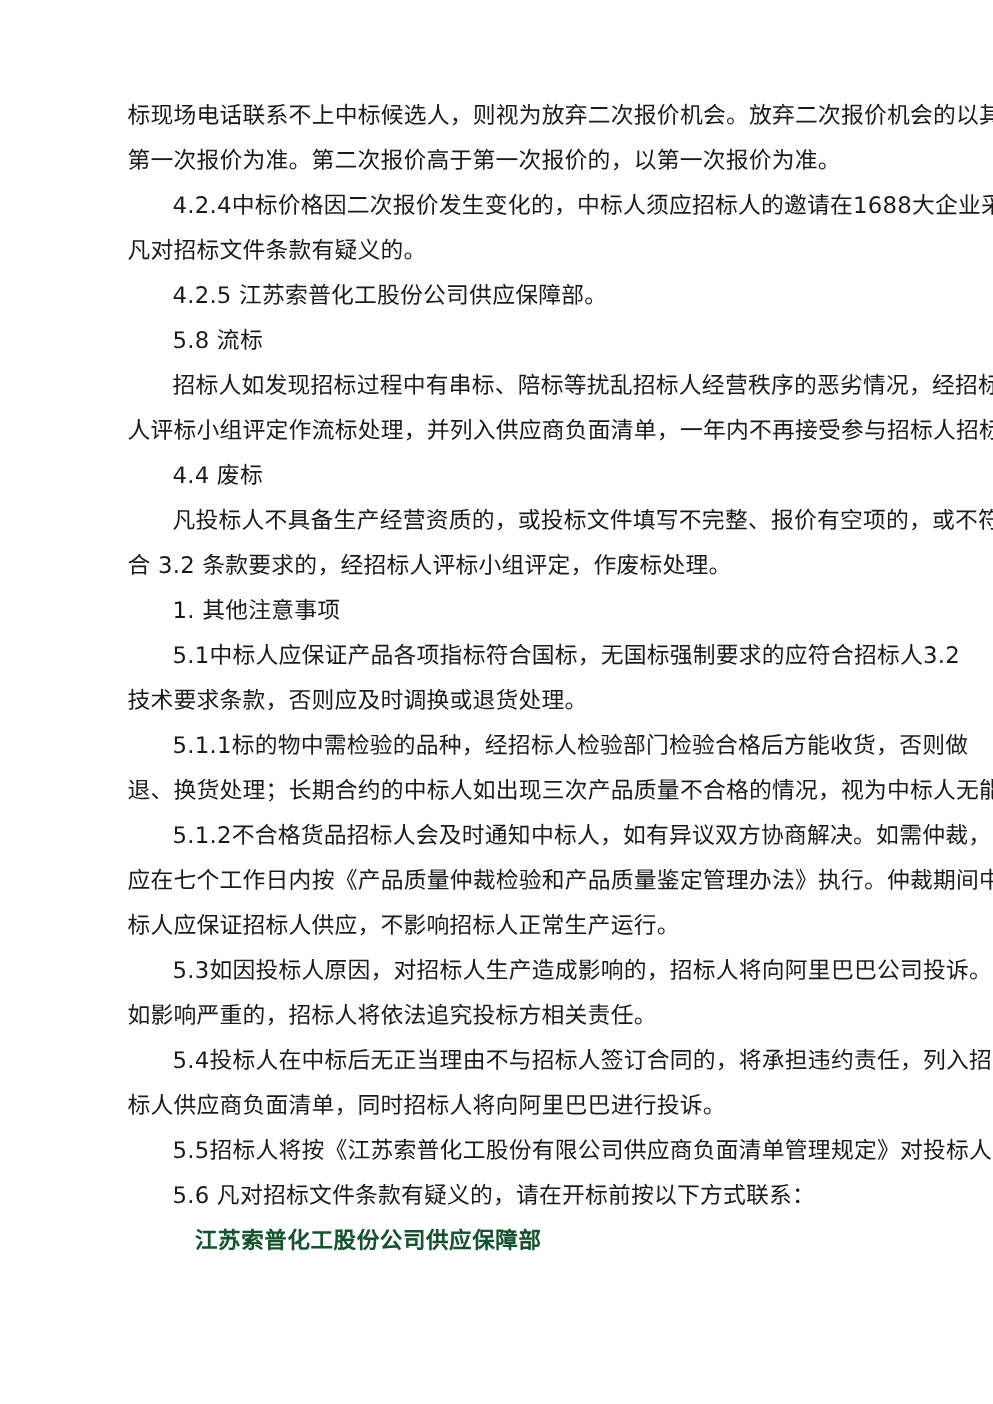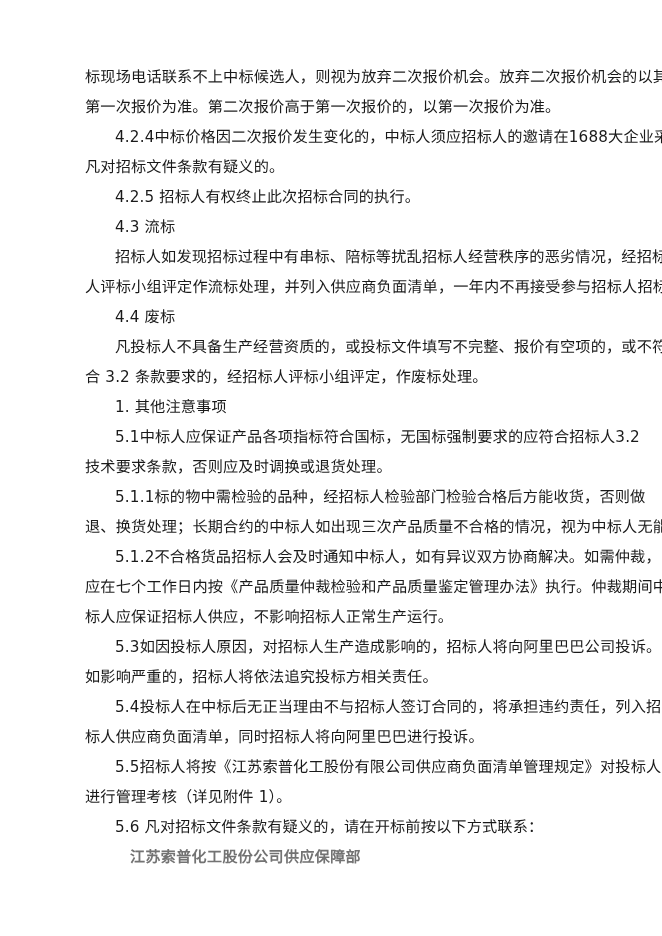--- a/index.html
+++ b/index.html
@@ -57,21 +57,21 @@
   .ind1 { padding-left: 30px; }
 
   .bold-line {
     font-weight: bold;
     font-size: 15px;
     line-height: 30px;
     height: 30px;
     letter-spacing: 0.4px;
     padding-left: 45px;
     white-space: nowrap;
-    color: #737373;
+    color: #14532d;
   }
 </style>
 </head>
 <body>
 
 <div id="page">
   <div class="doc-body">
 
     <div class="line just">
 
@@ -164,25 +164,25 @@
         <span>企</span>
         <span>业</span>
         <span>采</span>
       </div>
 
     <div class="line flush">
       <span>凡对招标文件条款有疑义的。</span>
     </div>
 
     <div class="line flush ind1">
-      <span>4.2.5 招标人有权终止此次招标合同的执行。</span>
+      <span>4.2.5 江苏索普化工股份公司供应保障部。</span>
     </div>
 
     <div class="line flush ind1">
-      <span>4.3 流标</span>
+      <span>5.8 流标</span>
     </div>
 
     <div class="line just ind1">
 
     <span>招</span>
         <span>标</span>
         <span>人</span>
         <span>如</span>
         <span>发</span>
         <span>现</span>
@@ -661,23 +661,20 @@
         <span>理</span>
         <span>规</span>
         <span>定</span>
         <span>》</span>
         <span>对</span>
         <span>投</span>
         <span>标</span>
         <span>人</span>
       </div>
 
-    <div class="line flush">
-      <span>进行管理考核（详见附件 1）。</span>
-    </div>
 
     <div class="line flush ind1">
       <span>5.6 凡对招标文件条款有疑义的，请在开标前按以下方式联系：</span>
     </div>
 
     <div class="bold-line">
       <span>江苏索普化工股份公司供应保障部</span>
     </div>
 
     <div class="bold-line">

